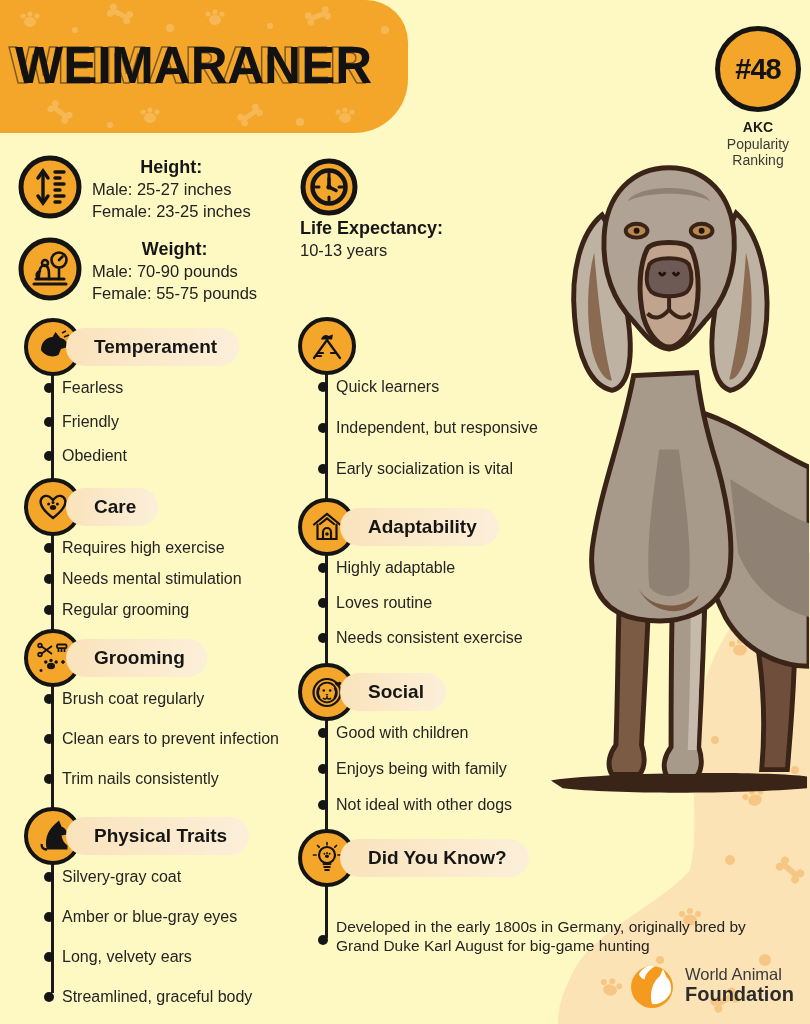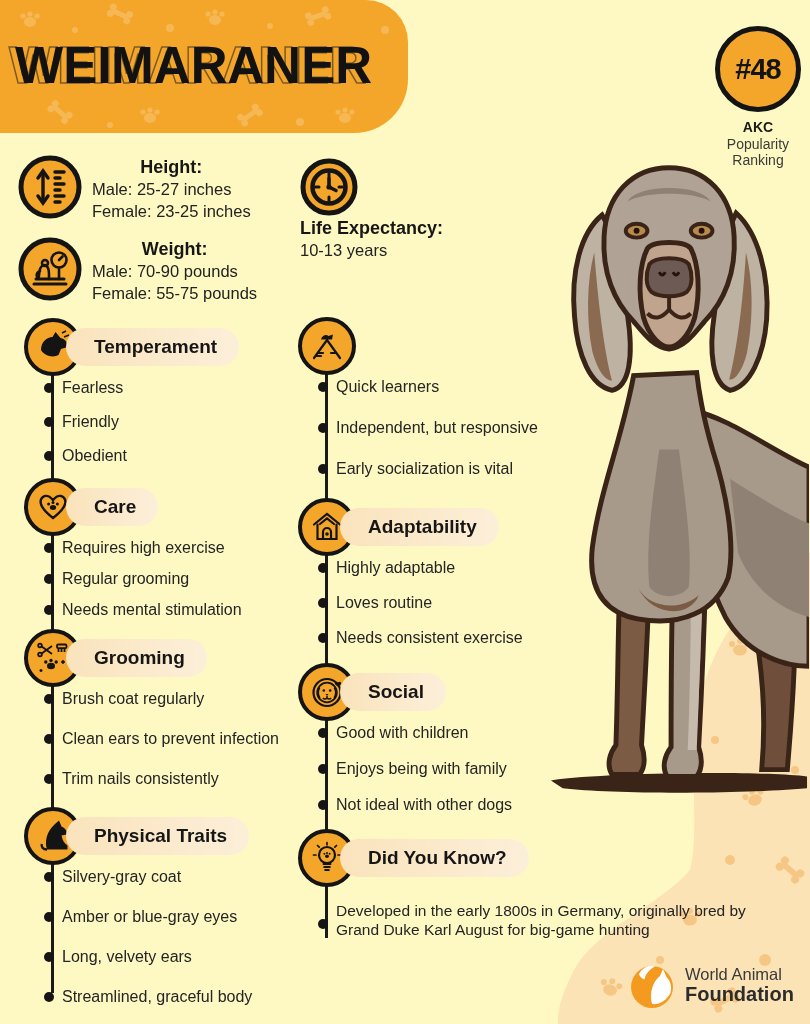--- a/index.html
+++ b/index.html
@@ -63,21 +63,21 @@
   
   .ul-l1{padding-top:3px;} .ul-l1 .item{margin-bottom:10px;}
   .hd-l2{margin-top:4px;}  .ul-l2{padding-top:3px;} .ul-l2 .item{margin-bottom:7px;}
   .hd-l3{margin-top:6px;}  .ul-l3{padding-top:5px;} .ul-l3 .item{margin-bottom:16px;}
   .hd-l4{margin-top:4px;}  .ul-l4{padding-top:4px;} .ul-l4 .item{margin-bottom:16px;}
   
   .ul-r1{padding-top:10px;} .ul-r1 .item{margin-bottom:17px;}
   .hd-r2{margin-top:10px;}  .ul-r2{padding-top:10px;} .ul-r2 .item{margin-bottom:11px;}
   .hd-r3{margin-top:13px;}  .ul-r3{padding-top:9px;}  .ul-r3 .item{margin-bottom:12px;}
   .hd-r4{margin-top:9px;}
-  .para{position:relative;margin-top:14px;padding-left:38px;width:450px;
+  .para{position:relative;margin-top:30px;padding-left:38px;width:450px;
     font-size:15.5px;line-height:19px;font-weight:500;color:#242424;z-index:2;}
   .para .dot{top:18px;}
   
   .blob-art{position:absolute;left:540px;top:540px;z-index:0;}
   .dog-art{position:absolute;left:543px;top:148px;z-index:1;}
   
   .logo{position:absolute;left:630px;top:960px;display:flex;align-items:center;z-index:3;}
   .logo-text{margin-left:9px;line-height:1;}
   .logo-line1{font-size:16.5px;color:#3a3a3a;line-height:19px;}
   .logo-line2{font-size:20px;font-weight:800;color:#2c2c2c;line-height:21px;}
@@ -351,22 +351,22 @@
           <ellipse cx="17" cy="17.5" rx="3.2" ry="2.6" fill="#141414"></ellipse>
           <circle cx="12.6" cy="14" r="1.5" fill="#141414"></circle>
             <circle cx="17" cy="12.6" r="1.5" fill="#141414"></circle>
             <circle cx="21.4" cy="14" r="1.5" fill="#141414"></circle>
         </svg>
       </span>
       <span class="pill">Care</span>
     </div>
     <ul class="items ul-l2">
       <li class="item"><span class="dot"></span><span>Requires high exercise</span></li>
+      <li class="item"><span class="dot"></span><span>Needs mental stimulation</span></li>
       <li class="item"><span class="dot"></span><span>Regular grooming</span></li>
-      <li class="item"><span class="dot"></span><span>Needs mental stimulation</span></li>
     </ul>
 
     <div class="sec-head hd-l3">
       <span class="icon-circle">
         <svg width="34" height="34" viewBox="0 0 34 34">
           <g stroke="#141414" stroke-width="1.8" fill="none">
             <line x1="5" y1="5" x2="16" y2="13"></line>
               <line x1="5" y1="13" x2="16" y2="5"></line>
             <circle cx="4" cy="4.5" r="1.8"></circle>
               <circle cx="4" cy="13.5" r="1.8"></circle>

